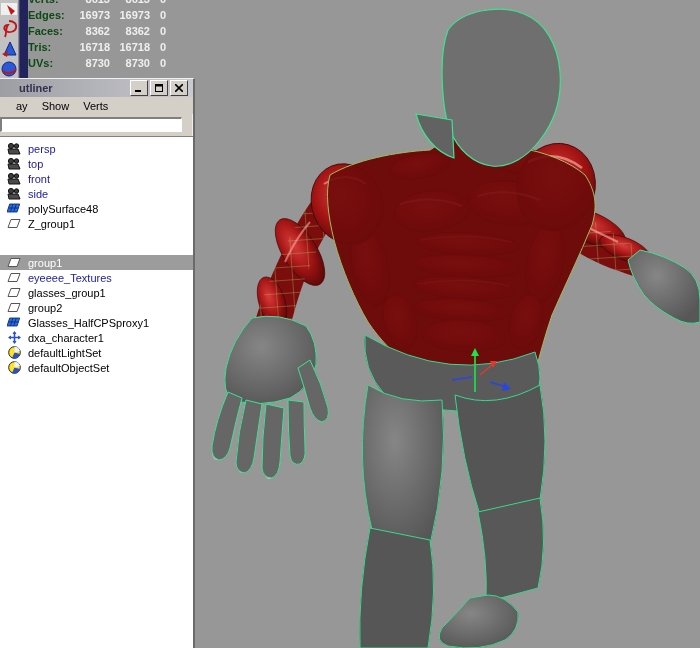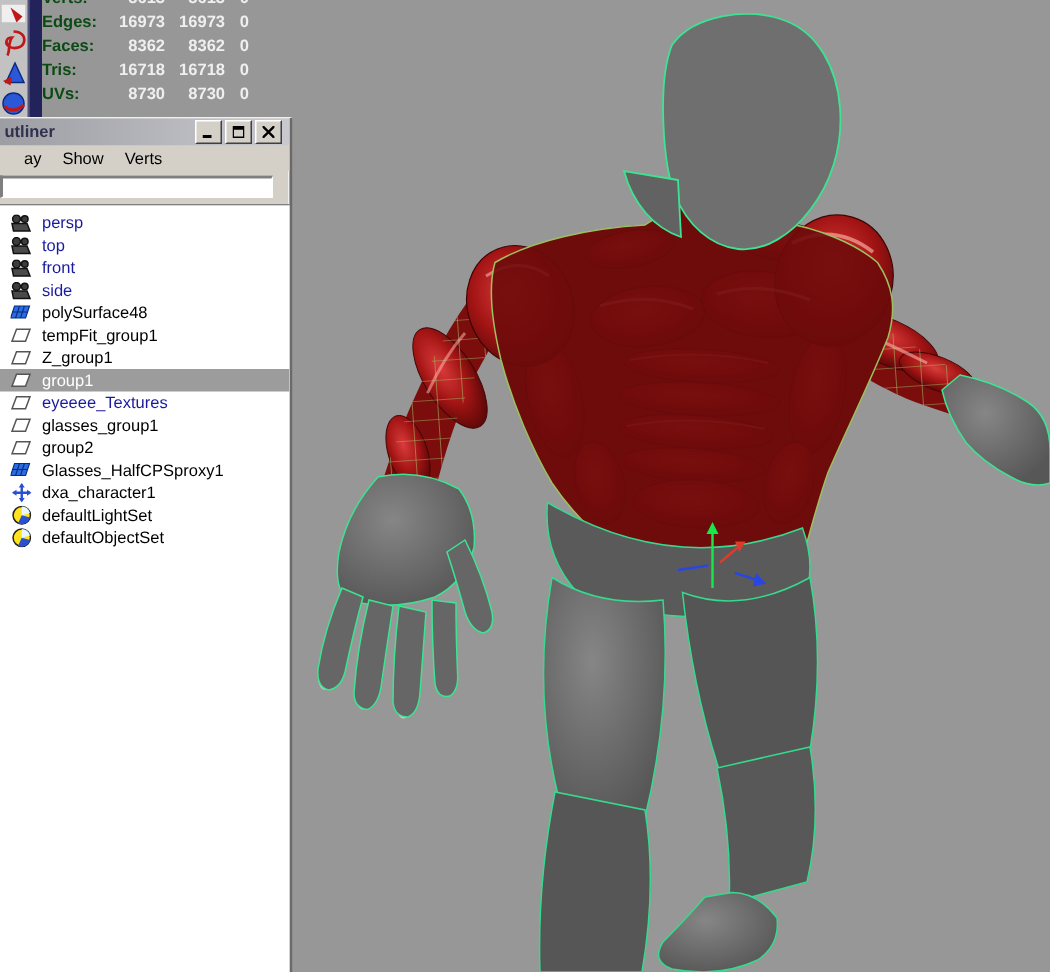--- a/index.html
+++ b/index.html
@@ -34,21 +34,21 @@
     border-top:1px solid #f0f0f0;
     border-right:2px solid #6a6a6a;
     box-shadow:inset -1px 0 0 #efefef;
     display:flex;flex-direction:column;
   }
   #titlebar{
     height:18px;flex:0 0 18px;display:flex;align-items:center;
     background:linear-gradient(90deg,#9d9da4,#c9c9cf);
     padding-left:3px;
   }
-  #title{font-size:11px;font-weight:bold;color:#30304f;flex:1 1 auto;}
+  #title{font-size:11px;font-weight:bold;color:#30304f;flex:1 1 auto;margin-left:16px;}
   #winbtns{display:flex;gap:2px;margin-right:5px;}
   .winbtn{
     width:16px;height:14px;background:#d4d0c8;
     border-top:1px solid #fff;border-left:1px solid #fff;
     border-right:1px solid #404040;border-bottom:1px solid #404040;
     display:flex;align-items:center;justify-content:center;
     font-size:9px;font-weight:bold;color:#000;line-height:9px;
   }
   .winbtn svg{display:block;}
   #menubar{height:17px;flex:0 0 17px;display:flex;align-items:center;gap:14px;padding-left:16px;background:#d4d0c8;font-size:11px;color:#000;}
@@ -56,21 +56,21 @@
   #filterwrap{padding:1px 3px 2px 0;}
   #filter{
     width:182px;height:15px;box-sizing:border-box;
     border-top:2px solid #7f7f7f;border-left:2px solid #7f7f7f;
     border-right:1px solid #fff;border-bottom:1px solid #fff;
     background:#fff;font-size:11px;padding:0 2px;outline:none;
   }
   #listdivider{height:0;border-top:1px solid #808080;border-bottom:1px solid #ffffff;margin:1px 0 0 0;}
   #list{flex:1 1 auto;background:#fff;overflow:hidden;padding-top:3px;}
   .row{height:15px;display:flex;align-items:center;padding-left:7px;gap:7px;}
-  .row.selected{background:var(--sel-gray,#9c9c9c);}
+  .row.selected{background:var(--sel-gray,#9c9c9c);margin-top:24px;}
   .row-label{font-size:11px;white-space:nowrap;}
   .row-label.blue{color:var(--item-blue,#1a1aa0);}
   .row-label.black{color:#000;}
   .row-label.white{color:#fff;}
   .row-icon{width:14px;height:13px;flex:0 0 14px;display:flex;align-items:center;justify-content:center;}
   .row-icon svg{display:block;}
 </style>
 </head>
 <body>
 
@@ -378,28 +378,20 @@
           </svg>
         </span>
         <span class="row-label black">polySurface48</span>
       </div>
       <div class="row">
         <span class="row-icon">
           <svg width="14" height="11" viewBox="0 0 14 11">
             <path d="M4,1.5 L13,1.5 L10,9.5 L1,9.5 Z" fill="#fff" stroke="#555" stroke-width="1"></path>
           </svg>
         </span>
-        <span class="row-label black">tempFit_group1</span>
-      </div>
-      <div class="row">
-        <span class="row-icon">
-          <svg width="14" height="11" viewBox="0 0 14 11">
-            <path d="M4,1.5 L13,1.5 L10,9.5 L1,9.5 Z" fill="#fff" stroke="#555" stroke-width="1"></path>
-          </svg>
-        </span>
         <span class="row-label black">Z_group1</span>
       </div>
       <div class="row selected">
         <span class="row-icon">
           <svg width="14" height="11" viewBox="0 0 14 11">
             <path d="M4,1.5 L13,1.5 L10,9.5 L1,9.5 Z" fill="#fff" stroke="#555" stroke-width="1"></path>
           </svg>
         </span>
         <span class="row-label white">group1</span>
       </div>

